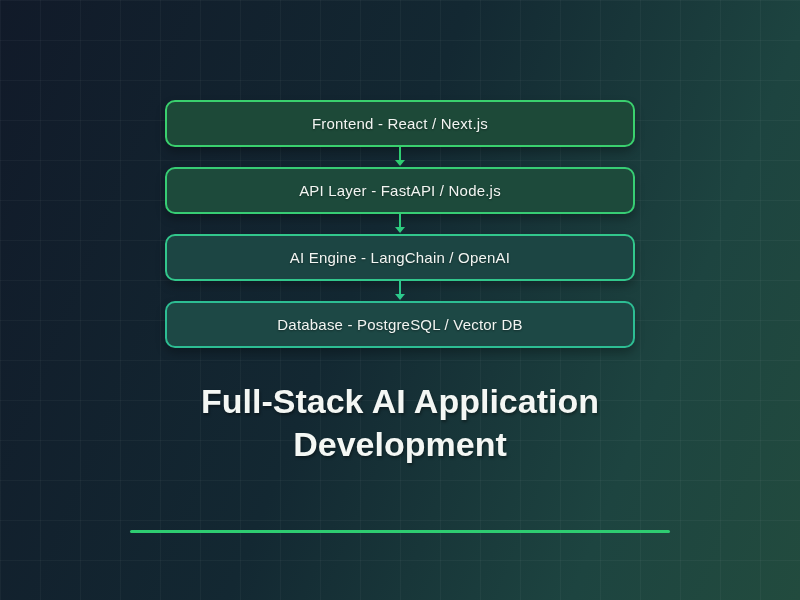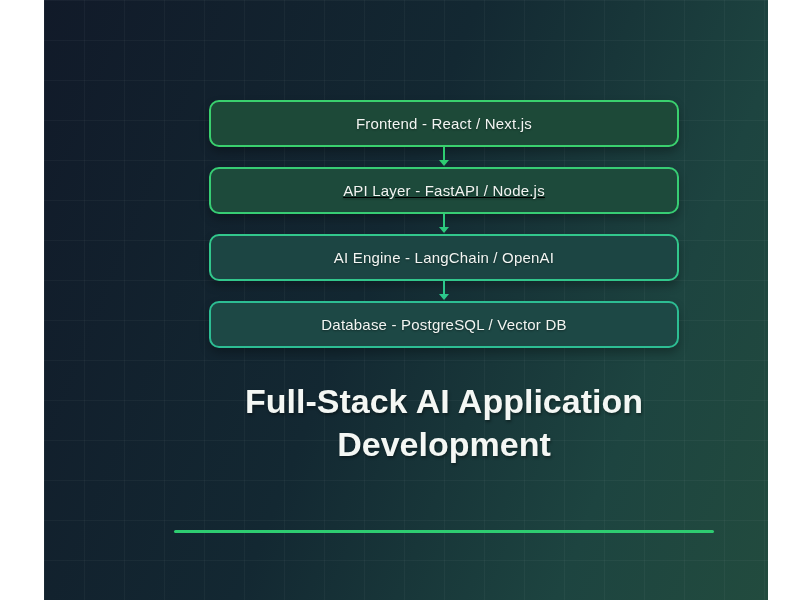--- a/index.html
+++ b/index.html
@@ -5,24 +5,23 @@
   html, body {
     margin: 0;
     padding: 0;
     width: 800px;
     height: 600px;
     overflow: hidden;
     font-family: "Liberation Sans", sans-serif;
   }
   .stage {
     position: relative;
-    width: 724px;
+    width: 800px;
     height: 600px;
     background: linear-gradient(112deg, #111a29 0%, #132832 45%, #1d4440 78%, #224b3e 100%);
-    margin-left: 44px;
   }
   .grid-overlay {
     position: absolute;
     inset: 0;
     background-image:
       linear-gradient(rgba(255,255,255,0.035) 1px, transparent 1px),
       linear-gradient(90deg, rgba(255,255,255,0.035) 1px, transparent 1px);
     background-size: 40px 40px;
     pointer-events: none;
   }
@@ -120,21 +119,21 @@
   <div class="grid-overlay"></div>
 
   <div class="flowchart">
     <div class="node" style="border-color: rgb(58, 208, 110); background: rgb(29, 73, 56);">
       <span class="node-label">Frontend - React / Next.js</span>
     </div>
     <div class="arrow" style="color: rgb(46, 204, 113);">
       <span class="arrow-line"></span>
       <span class="arrow-head"></span>
     </div>
-    <div class="node" style="border-color: rgb(55, 205, 116); background: rgb(29, 74, 59); text-decoration: underline;">
+    <div class="node" style="border-color: rgb(55, 205, 116); background: rgb(29, 74, 59);">
       <span class="node-label">API Layer - FastAPI / Node.js</span>
     </div>
     <div class="arrow" style="color: rgb(45, 202, 126);">
       <span class="arrow-line"></span>
       <span class="arrow-head"></span>
     </div>
     <div class="node" style="border-color: rgb(50, 199, 140); background: rgb(28, 69, 67);">
       <span class="node-label">AI Engine - LangChain / OpenAI</span>
     </div>
     <div class="arrow" style="color: rgb(44, 201, 140);">

